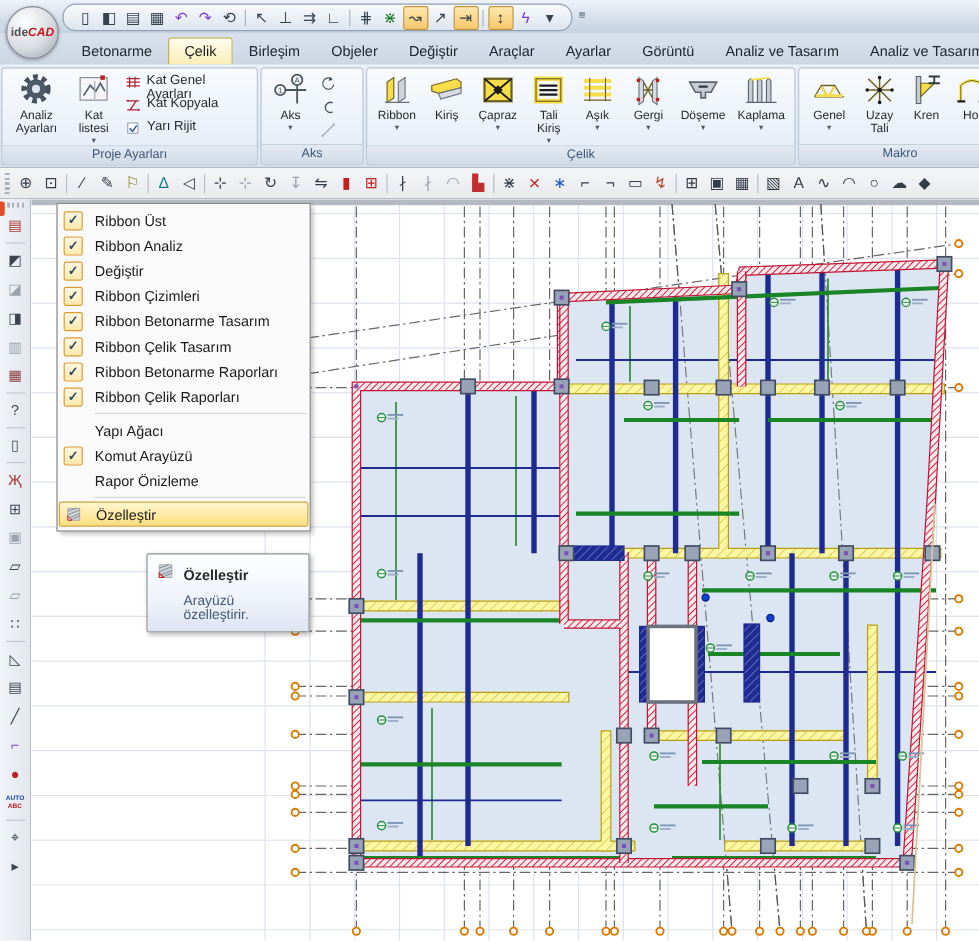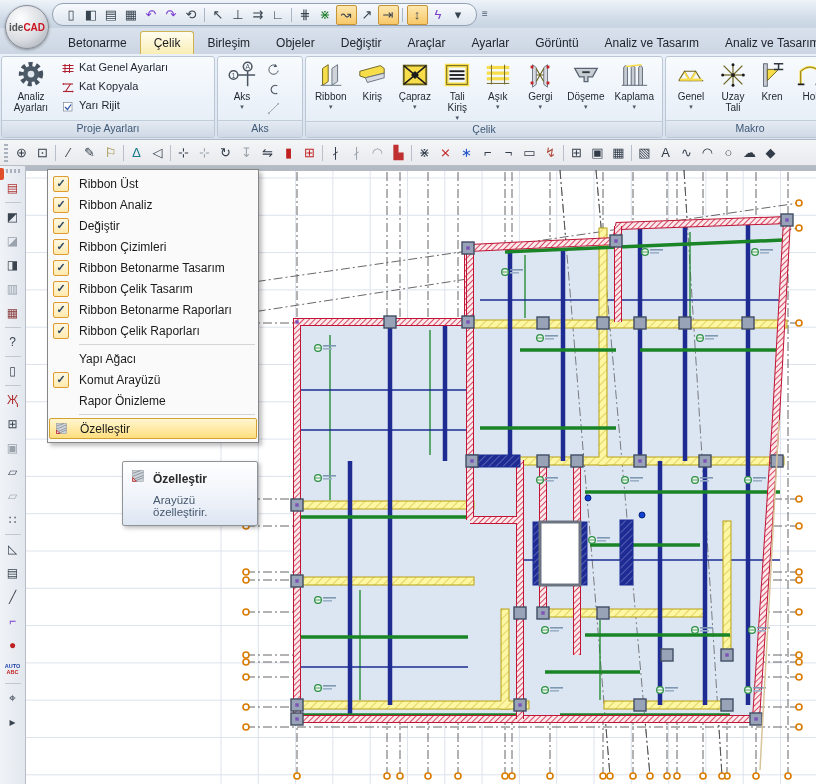--- a/index.html
+++ b/index.html
@@ -8,21 +8,21 @@
   #app{position:absolute;inset:0;width:816px;height:784px;overflow:hidden;}
 
   
   .titlebar{position:absolute;left:0;top:0;width:816px;height:28px;
     background:linear-gradient(#eef3f9,#d3dde9 60%,#c7d3e1);border-bottom:1px solid #b6c2d2;}
   .logo{position:absolute;left:5px;top:5px;width:42px;height:42px;border-radius:50%;
     background:radial-gradient(circle at 35% 30%,#ffffff,#d8dbe0 55%,#9ea4ad);
     border:1px solid #868c96;z-index:30;box-shadow:0 1px 3px rgba(0,0,0,.35);
     display:flex;align-items:center;justify-content:center;}
   .logo .t{font-size:10px;font-weight:bold;color:#555;letter-spacing:0;}
-  .logo .t b{color:#cc1420;}
+  .logo .t b{color:#cc1420;font-style:italic;}
   .qat{position:absolute;left:52px;top:3px;height:21px;display:flex;align-items:center;
     padding:0 8px;border:1px solid #93a1b4;border-radius:11px;
     background:linear-gradient(#f7fafd,#dde5ee);}
   .qat .qi{width:19px;height:18px;display:flex;align-items:center;justify-content:center;
     font-size:13px;color:#37434f;margin:0 0.5px;border-radius:2px;cursor:default;}
   .qat .qi.hl{background:linear-gradient(#fde8b0,#f8c868);border:1px solid #c59335;}
   .qat .sep{width:1px;height:14px;background:#aab6c4;margin:0 3px;}
   .qat-extra{position:absolute;left:482px;top:8px;font-size:10px;color:#4a5a6c;}
 
   
@@ -162,20 +162,35 @@
               <svg width="30" height="30" viewBox="0 0 32 32">
                 <circle cx="16" cy="15" r="10" fill="none" stroke="#46525f" stroke-width="6" stroke-dasharray="4 3.4"></circle>
                 <circle cx="16" cy="15" r="8.5" fill="#4d5a68"></circle>
                 <circle cx="16" cy="15" r="3.6" fill="#dfe6ee"></circle>
               </svg>
             </span>
             <span class="blabel">
               <div>Analiz</div>
               <div>Ayarları</div>
             </span>
+          </div>
+          <div class="bigbtn" style="width: 46px;">
+            <span class="bicon">
+              <svg width="30" height="30" viewBox="0 0 32 32">
+                <rect x="4" y="5" width="24" height="20" fill="#f4f6f8" stroke="#7c8794"></rect>
+                <rect x="22" y="3" width="4" height="4" fill="#c02020"></rect>
+                <path d="M7 21 l6-9 5 5 4-7 4 7" fill="none" stroke="#5a6472" stroke-width="1.6"></path>
+                <line x1="17" y1="8" x2="17" y2="24" stroke="#9aa3ae"></line>
+              </svg>
+            </span>
+            <span class="blabel">
+              <div>Kat</div>
+              <div>listesi</div>
+            </span>
+            <span class="barrow">▾</span>
           </div>
           <div class="smallcol">
             <div class="smallrow">
               <span class="sicon">
                 <svg width="16" height="16" viewBox="0 0 32 32">
                   <g stroke="#b02030" stroke-width="2">
                     <line x1="5" y1="9" x2="27" y2="9"></line>
                     <line x1="5" y1="15" x2="27" y2="15"></line>
                     <line x1="5" y1="21" x2="27" y2="21"></line>
                     <line x1="10" y1="6" x2="10" y2="24"></line>

